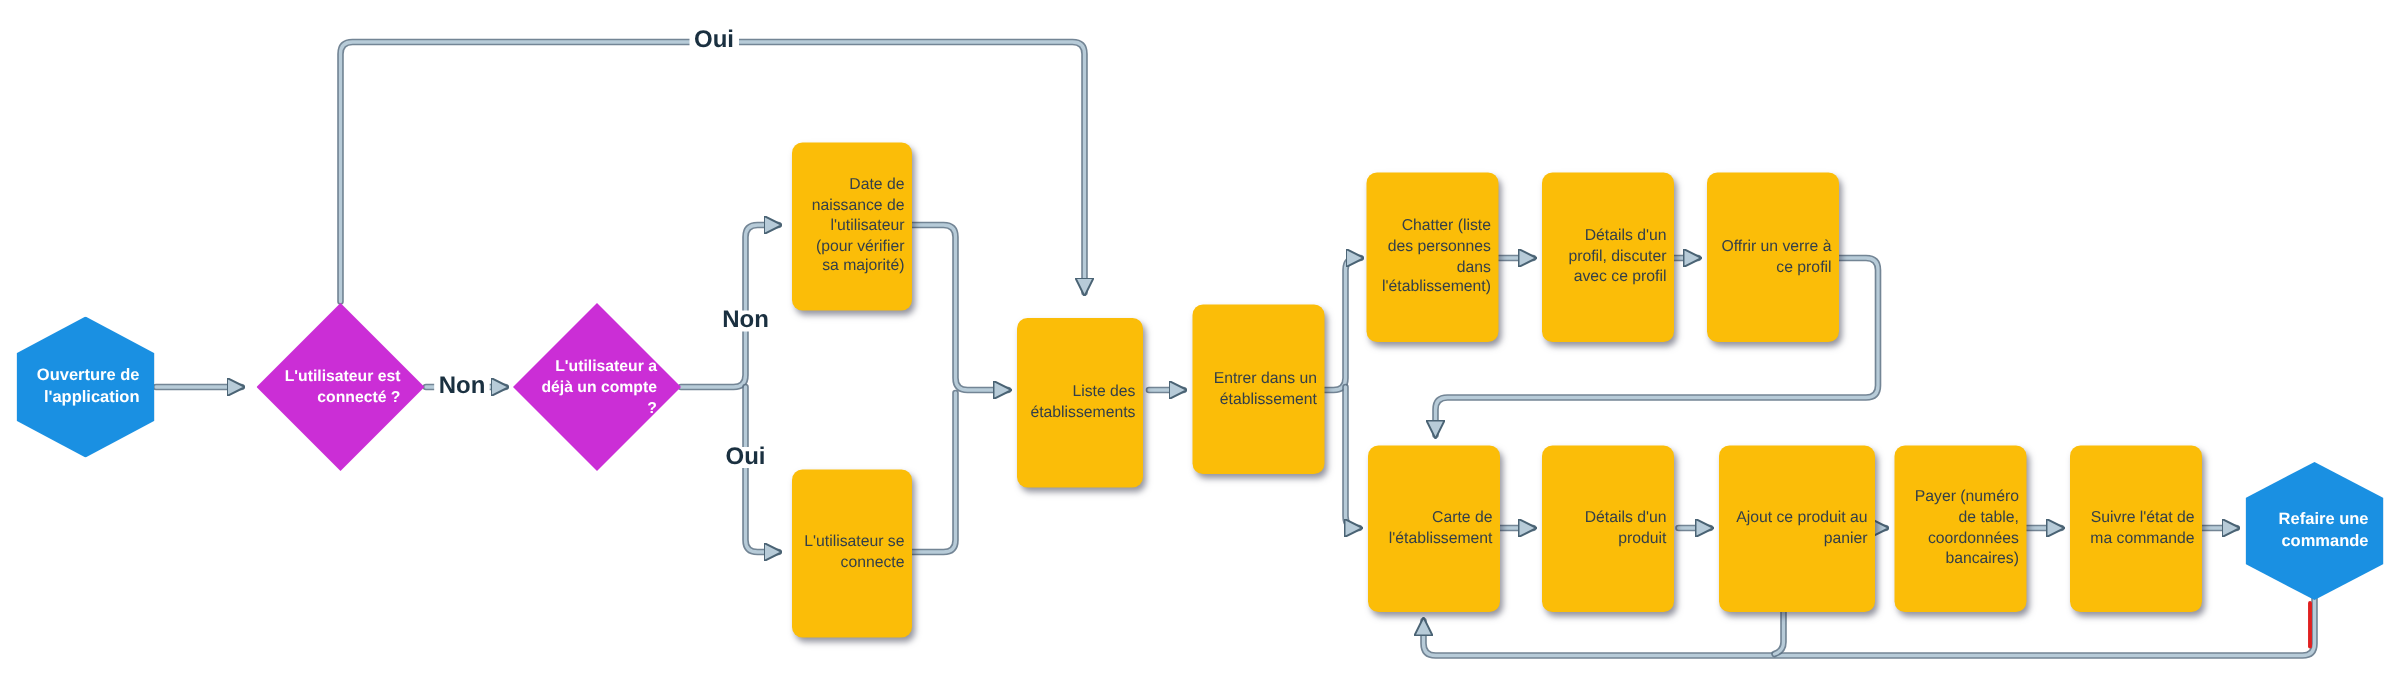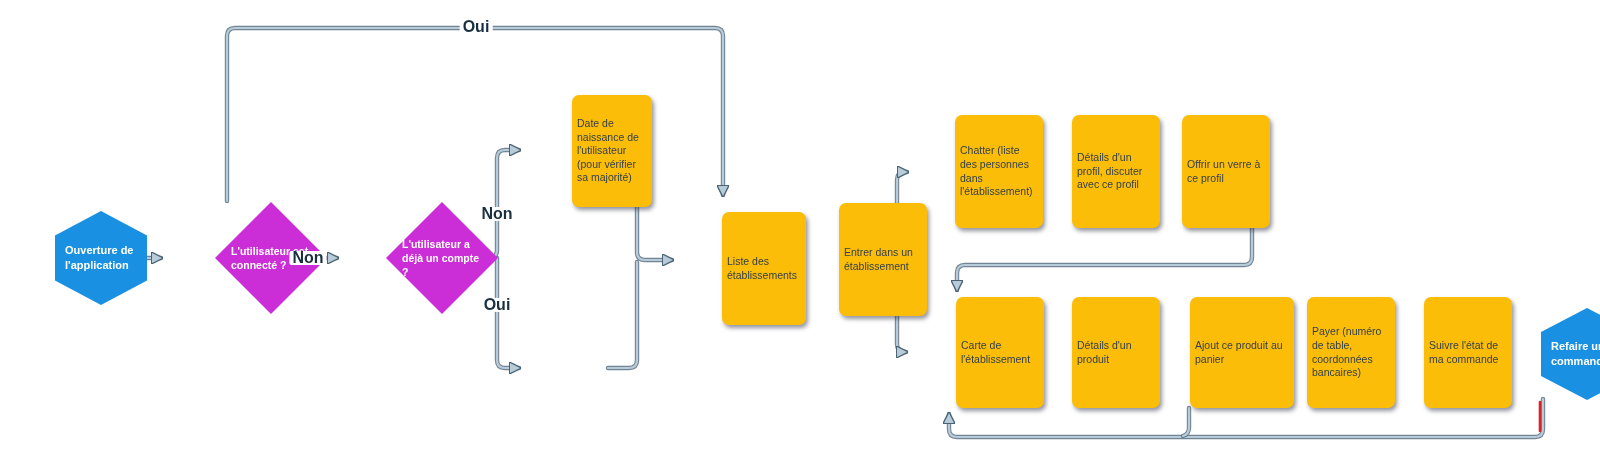--- a/index.html
+++ b/index.html
@@ -6,24 +6,23 @@
   #canvas{
     position:relative;width:1600px;height:458px;background:#ffffff;overflow:hidden;
     font-family:"Liberation Sans", sans-serif;
   }
   #edge-layer{position:absolute;left:0;top:0;width:1600px;height:458px;}
   .edge-outline{fill:none;stroke:#5a7082;stroke-width:4.4;stroke-linecap:round;stroke-linejoin:round;opacity:.85;}
   .edge-line{fill:none;stroke:#b7cbd8;stroke-width:2.2;stroke-linecap:round;stroke-linejoin:round;}
   .edge-red{fill:none;stroke:#e02020;stroke-width:2.6;stroke-linecap:round;}
   .node{
     position:absolute;display:flex;align-items:center;justify-content:center;
-    text-align:left;box-sizing:border-box;
+    text-align:right;box-sizing:border-box;
     filter:drop-shadow(2px 3px 2px rgba(40,42,64,.5));
     cursor:pointer;
-    margin-left:44px;
   }
   .task{
     background:#fbbd08;border-radius:7px;color:#333f49;
     font-size:10.5px;line-height:1.3;padding:4px 5px;font-weight:normal;
   }
   .decision{
     background:#cb2ed6;color:#ffffff;font-weight:bold;font-size:10.5px;line-height:1.35;
     clip-path:polygon(50% 0%,100% 50%,50% 100%,0% 50%);
     padding:0 16px;
   }
@@ -164,20 +163,23 @@
   </div>
 
   <div class="node decision" style="left:342px;top:202px;width:112px;height:112px;">
     <span>L'utilisateur a déjà un compte ?</span>
   </div>
 
   <div class="node task" style="left:528px;top:95px;width:80px;height:112px;">
     <span>Date de naissance de l'utilisateur (pour vérifier sa majorité)</span>
   </div>
 
+  <div class="node task" style="left:528px;top:313px;width:80px;height:112px;">
+    <span>L'utilisateur se connecte</span>
+  </div>
 
   <div class="node task" style="left:678px;top:212px;width:84px;height:113px;">
     <span>Liste des établissements</span>
   </div>
 
   <div class="node task" style="left:795px;top:203px;width:88px;height:113px;">
     <span>Entrer dans un établissement</span>
   </div>
 
   <div class="node task" style="left:911px;top:115px;width:88px;height:113px;">

